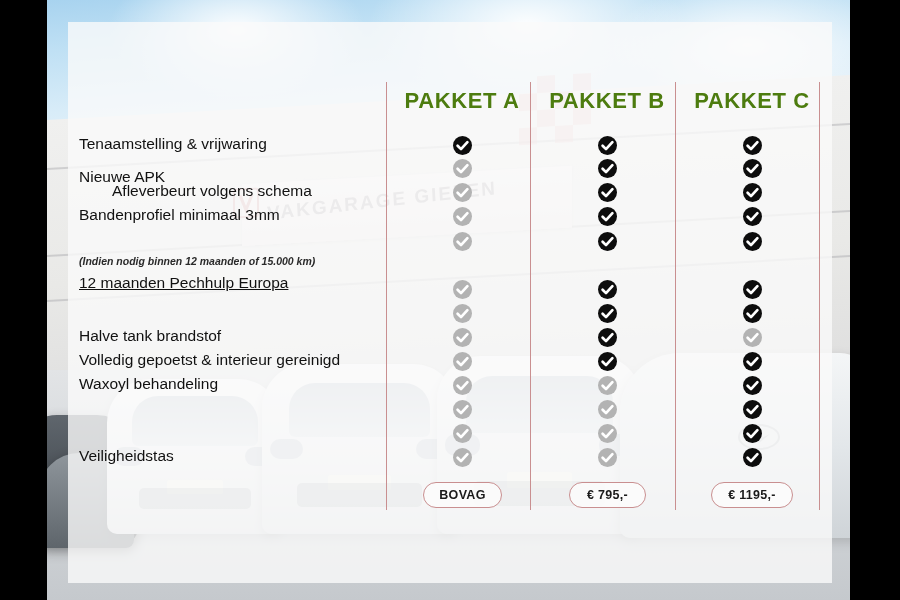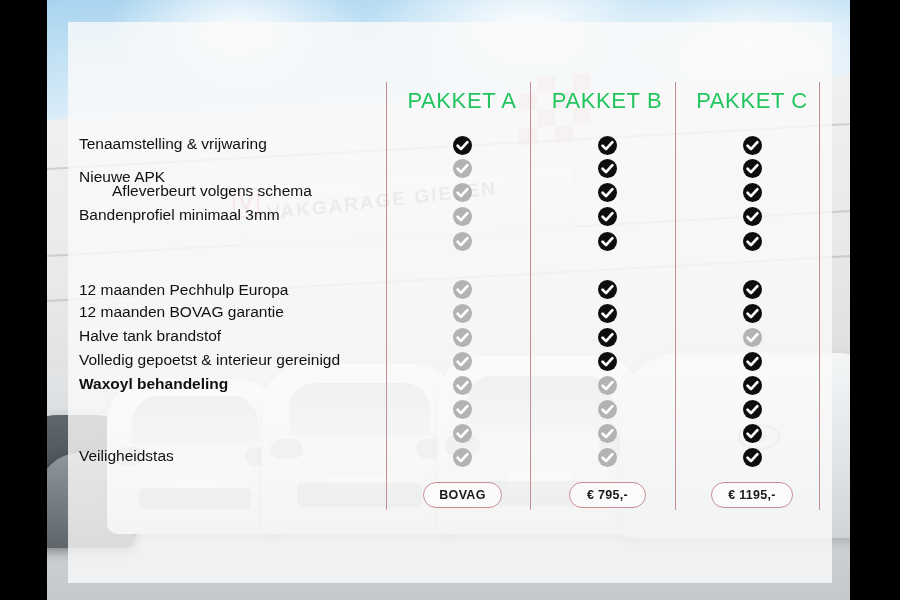--- a/index.html
+++ b/index.html
@@ -127,22 +127,22 @@
   
   .divider {
     position:absolute; top:82px; width:1px; height:428px;
     background:#c98f90;
   }
 
   
   .colhead {
     position:absolute; top:88px;
     text-align:center;
-    font-size:22px; font-weight:400; letter-spacing:.6px;
-    color:#22c55e;
+    font-size:22px; font-weight:700; letter-spacing:.6px;
+    color:#4d7c0f;
     white-space:nowrap;
   }
 
   
   .feat {
     position:absolute; left:79px;
     font-size:15.5px; color:#111; white-space:nowrap;
   }
   .note {
     position:absolute; left:79px;
@@ -325,37 +325,37 @@
     <div class="chk on" style="left: 597.5px; top: 231.5px;">
       <svg viewBox="0 0 19 19" aria-hidden="true">
         <path d="M4.6 9.8 L8 13.1 L14.4 6.2" fill="none" stroke="#ffffff" stroke-width="2.7" stroke-linecap="round" stroke-linejoin="round"></path>
       </svg>
     </div>
     <div class="chk on" style="left: 742.5px; top: 231.5px;">
       <svg viewBox="0 0 19 19" aria-hidden="true">
         <path d="M4.6 9.8 L8 13.1 L14.4 6.2" fill="none" stroke="#ffffff" stroke-width="2.7" stroke-linecap="round" stroke-linejoin="round"></path>
       </svg>
     </div>
-    <div class="feat" style="top: 281px;">12 maanden Pechhulp Europa</div>
+    <div class="note" style="top: 255px;">(Indien nodig binnen 12 maanden of 15.000 km)</div>
+    <div class="feat" style="top: 274px; text-decoration: underline;">12 maanden Pechhulp Europa</div>
     <div class="chk off" style="left: 452.5px; top: 279.5px;">
       <svg viewBox="0 0 19 19" aria-hidden="true">
         <path d="M4.6 9.8 L8 13.1 L14.4 6.2" fill="none" stroke="#ffffff" stroke-width="2.7" stroke-linecap="round" stroke-linejoin="round"></path>
       </svg>
     </div>
     <div class="chk on" style="left: 597.5px; top: 279.5px;">
       <svg viewBox="0 0 19 19" aria-hidden="true">
         <path d="M4.6 9.8 L8 13.1 L14.4 6.2" fill="none" stroke="#ffffff" stroke-width="2.7" stroke-linecap="round" stroke-linejoin="round"></path>
       </svg>
     </div>
     <div class="chk on" style="left: 742.5px; top: 279.5px;">
       <svg viewBox="0 0 19 19" aria-hidden="true">
         <path d="M4.6 9.8 L8 13.1 L14.4 6.2" fill="none" stroke="#ffffff" stroke-width="2.7" stroke-linecap="round" stroke-linejoin="round"></path>
       </svg>
     </div>
-    <div class="feat" style="top: 303px;">12 maanden BOVAG garantie</div>
     <div class="chk off" style="left: 452.5px; top: 303.5px;">
       <svg viewBox="0 0 19 19" aria-hidden="true">
         <path d="M4.6 9.8 L8 13.1 L14.4 6.2" fill="none" stroke="#ffffff" stroke-width="2.7" stroke-linecap="round" stroke-linejoin="round"></path>
       </svg>
     </div>
     <div class="chk on" style="left: 597.5px; top: 303.5px;">
       <svg viewBox="0 0 19 19" aria-hidden="true">
         <path d="M4.6 9.8 L8 13.1 L14.4 6.2" fill="none" stroke="#ffffff" stroke-width="2.7" stroke-linecap="round" stroke-linejoin="round"></path>
       </svg>
     </div>
@@ -389,21 +389,21 @@
     <div class="chk on" style="left: 597.5px; top: 351.5px;">
       <svg viewBox="0 0 19 19" aria-hidden="true">
         <path d="M4.6 9.8 L8 13.1 L14.4 6.2" fill="none" stroke="#ffffff" stroke-width="2.7" stroke-linecap="round" stroke-linejoin="round"></path>
       </svg>
     </div>
     <div class="chk on" style="left: 742.5px; top: 351.5px;">
       <svg viewBox="0 0 19 19" aria-hidden="true">
         <path d="M4.6 9.8 L8 13.1 L14.4 6.2" fill="none" stroke="#ffffff" stroke-width="2.7" stroke-linecap="round" stroke-linejoin="round"></path>
       </svg>
     </div>
-    <div class="feat" style="top: 375px; font-weight: bold;">Waxoyl behandeling</div>
+    <div class="feat" style="top: 375px;">Waxoyl behandeling</div>
     <div class="chk off" style="left: 452.5px; top: 375.5px;">
       <svg viewBox="0 0 19 19" aria-hidden="true">
         <path d="M4.6 9.8 L8 13.1 L14.4 6.2" fill="none" stroke="#ffffff" stroke-width="2.7" stroke-linecap="round" stroke-linejoin="round"></path>
       </svg>
     </div>
     <div class="chk off" style="left: 597.5px; top: 375.5px;">
       <svg viewBox="0 0 19 19" aria-hidden="true">
         <path d="M4.6 9.8 L8 13.1 L14.4 6.2" fill="none" stroke="#ffffff" stroke-width="2.7" stroke-linecap="round" stroke-linejoin="round"></path>
       </svg>
     </div>

